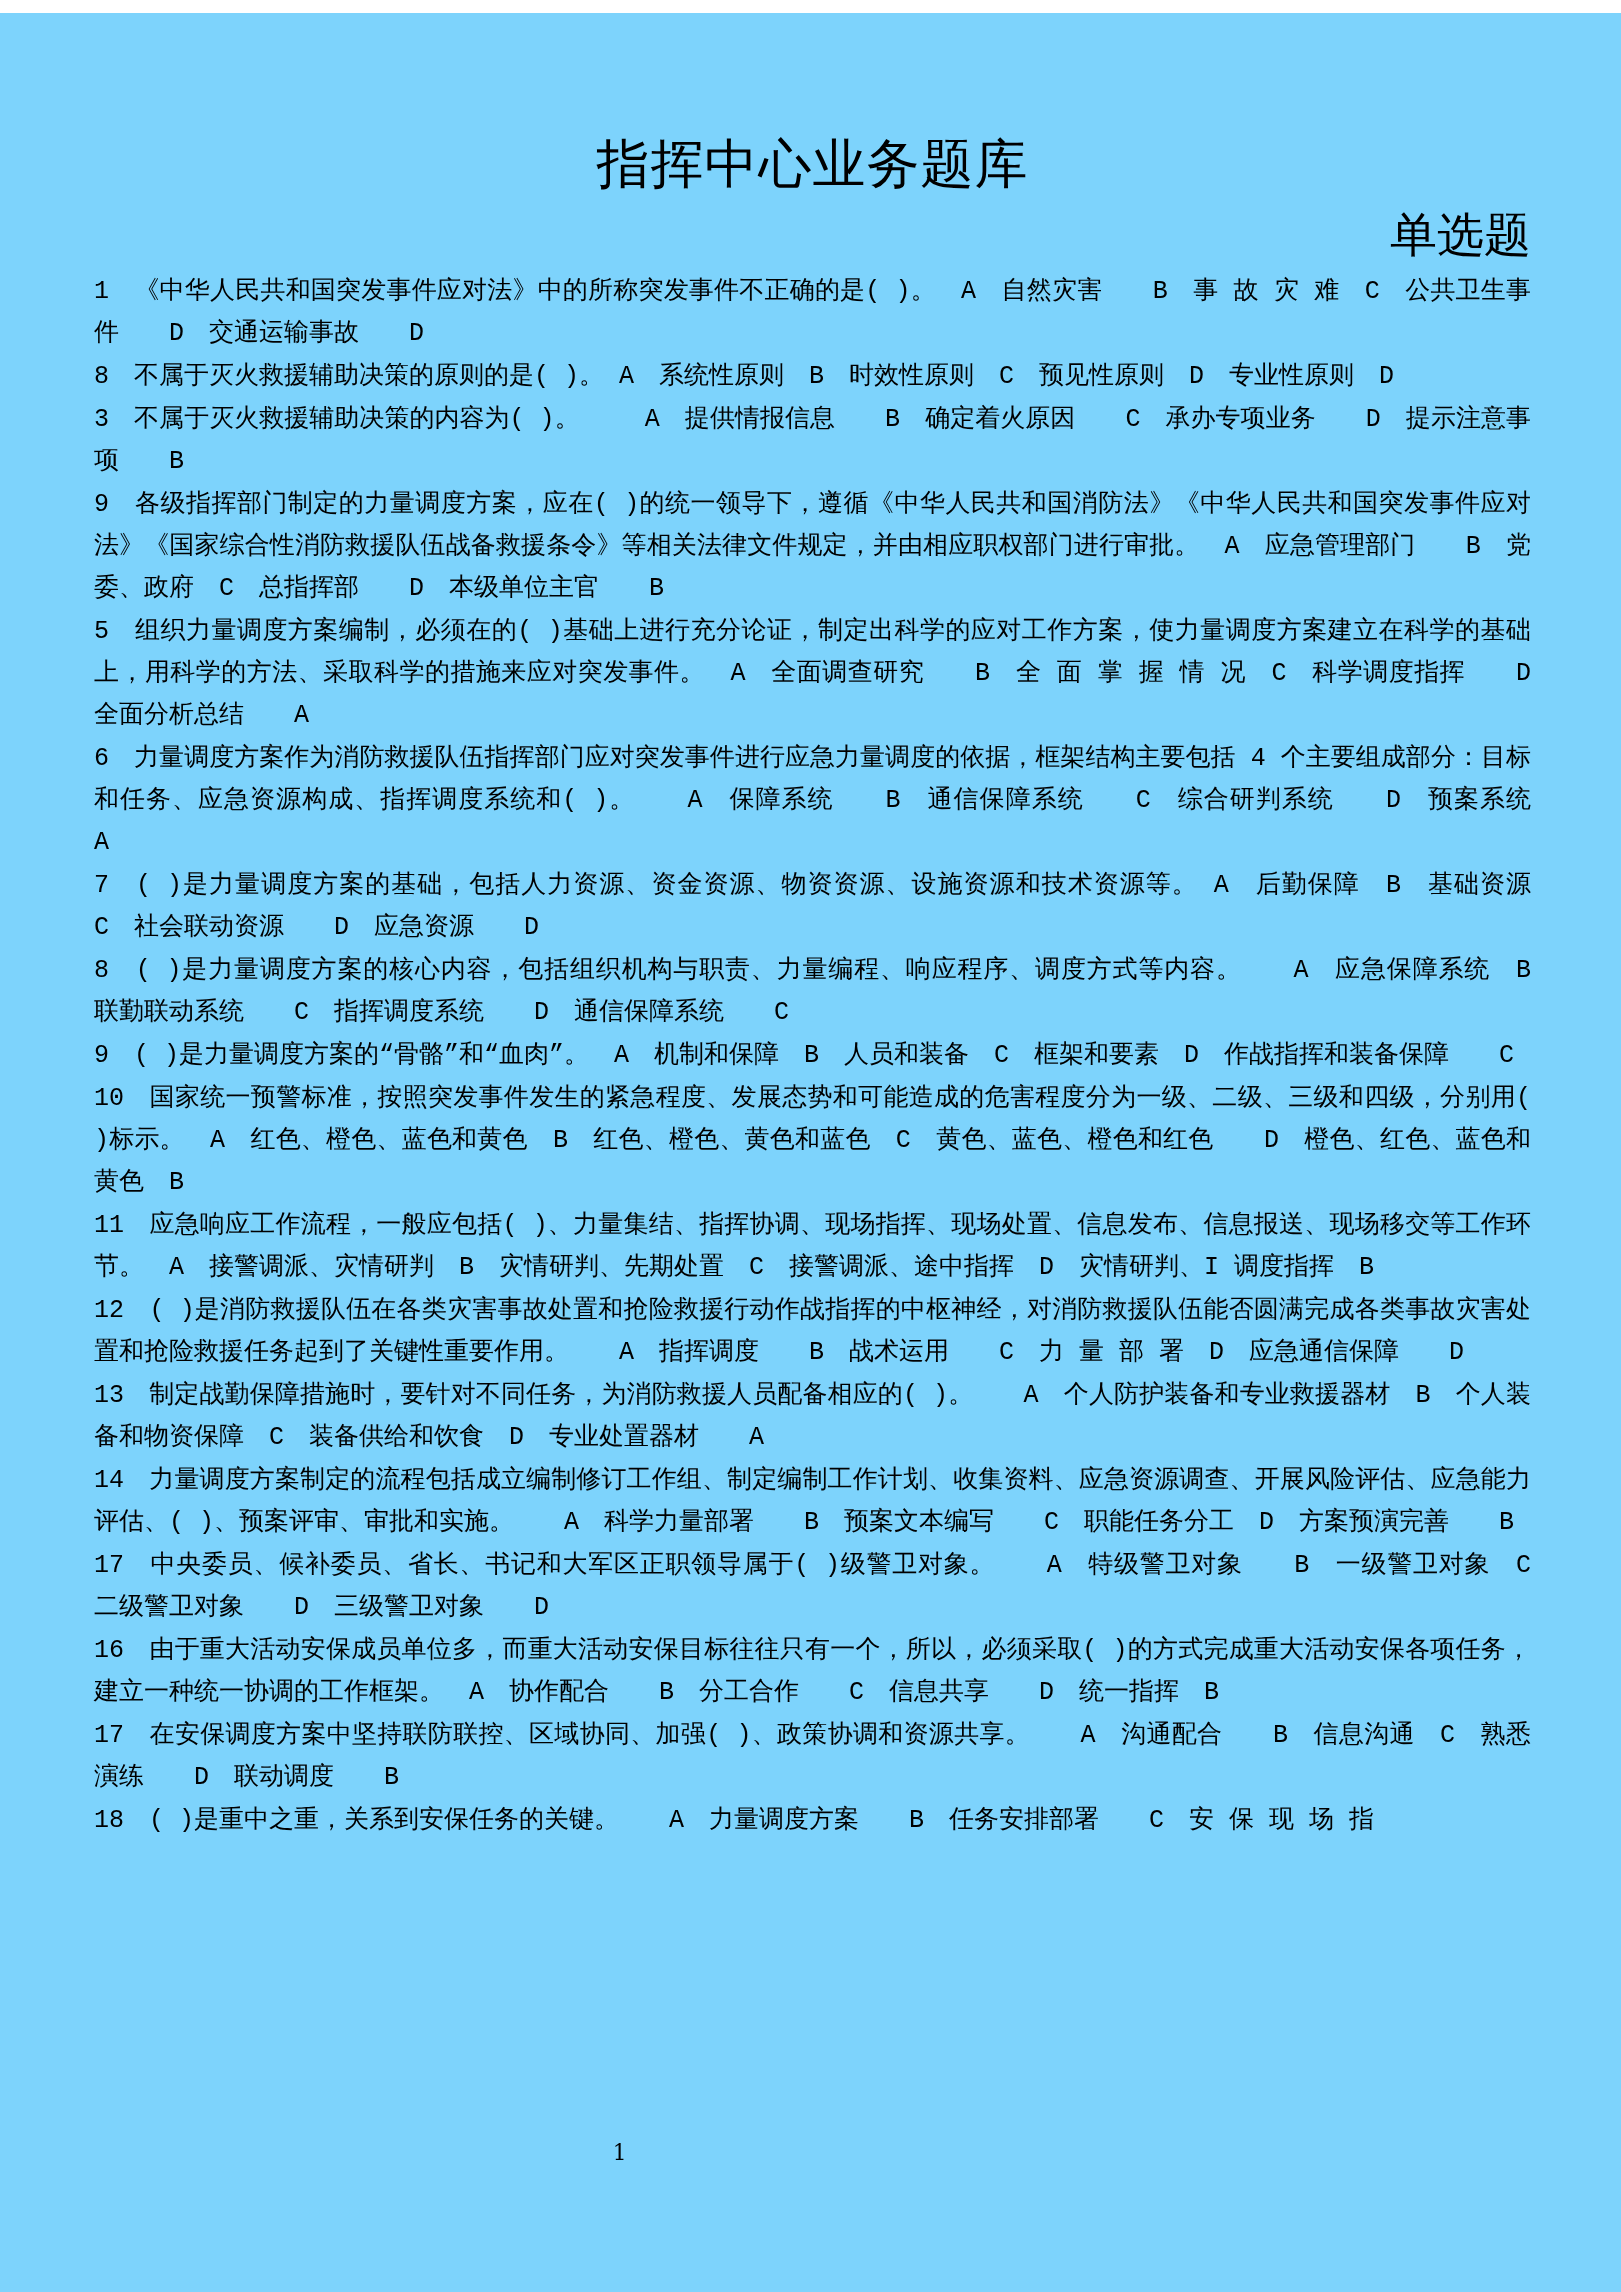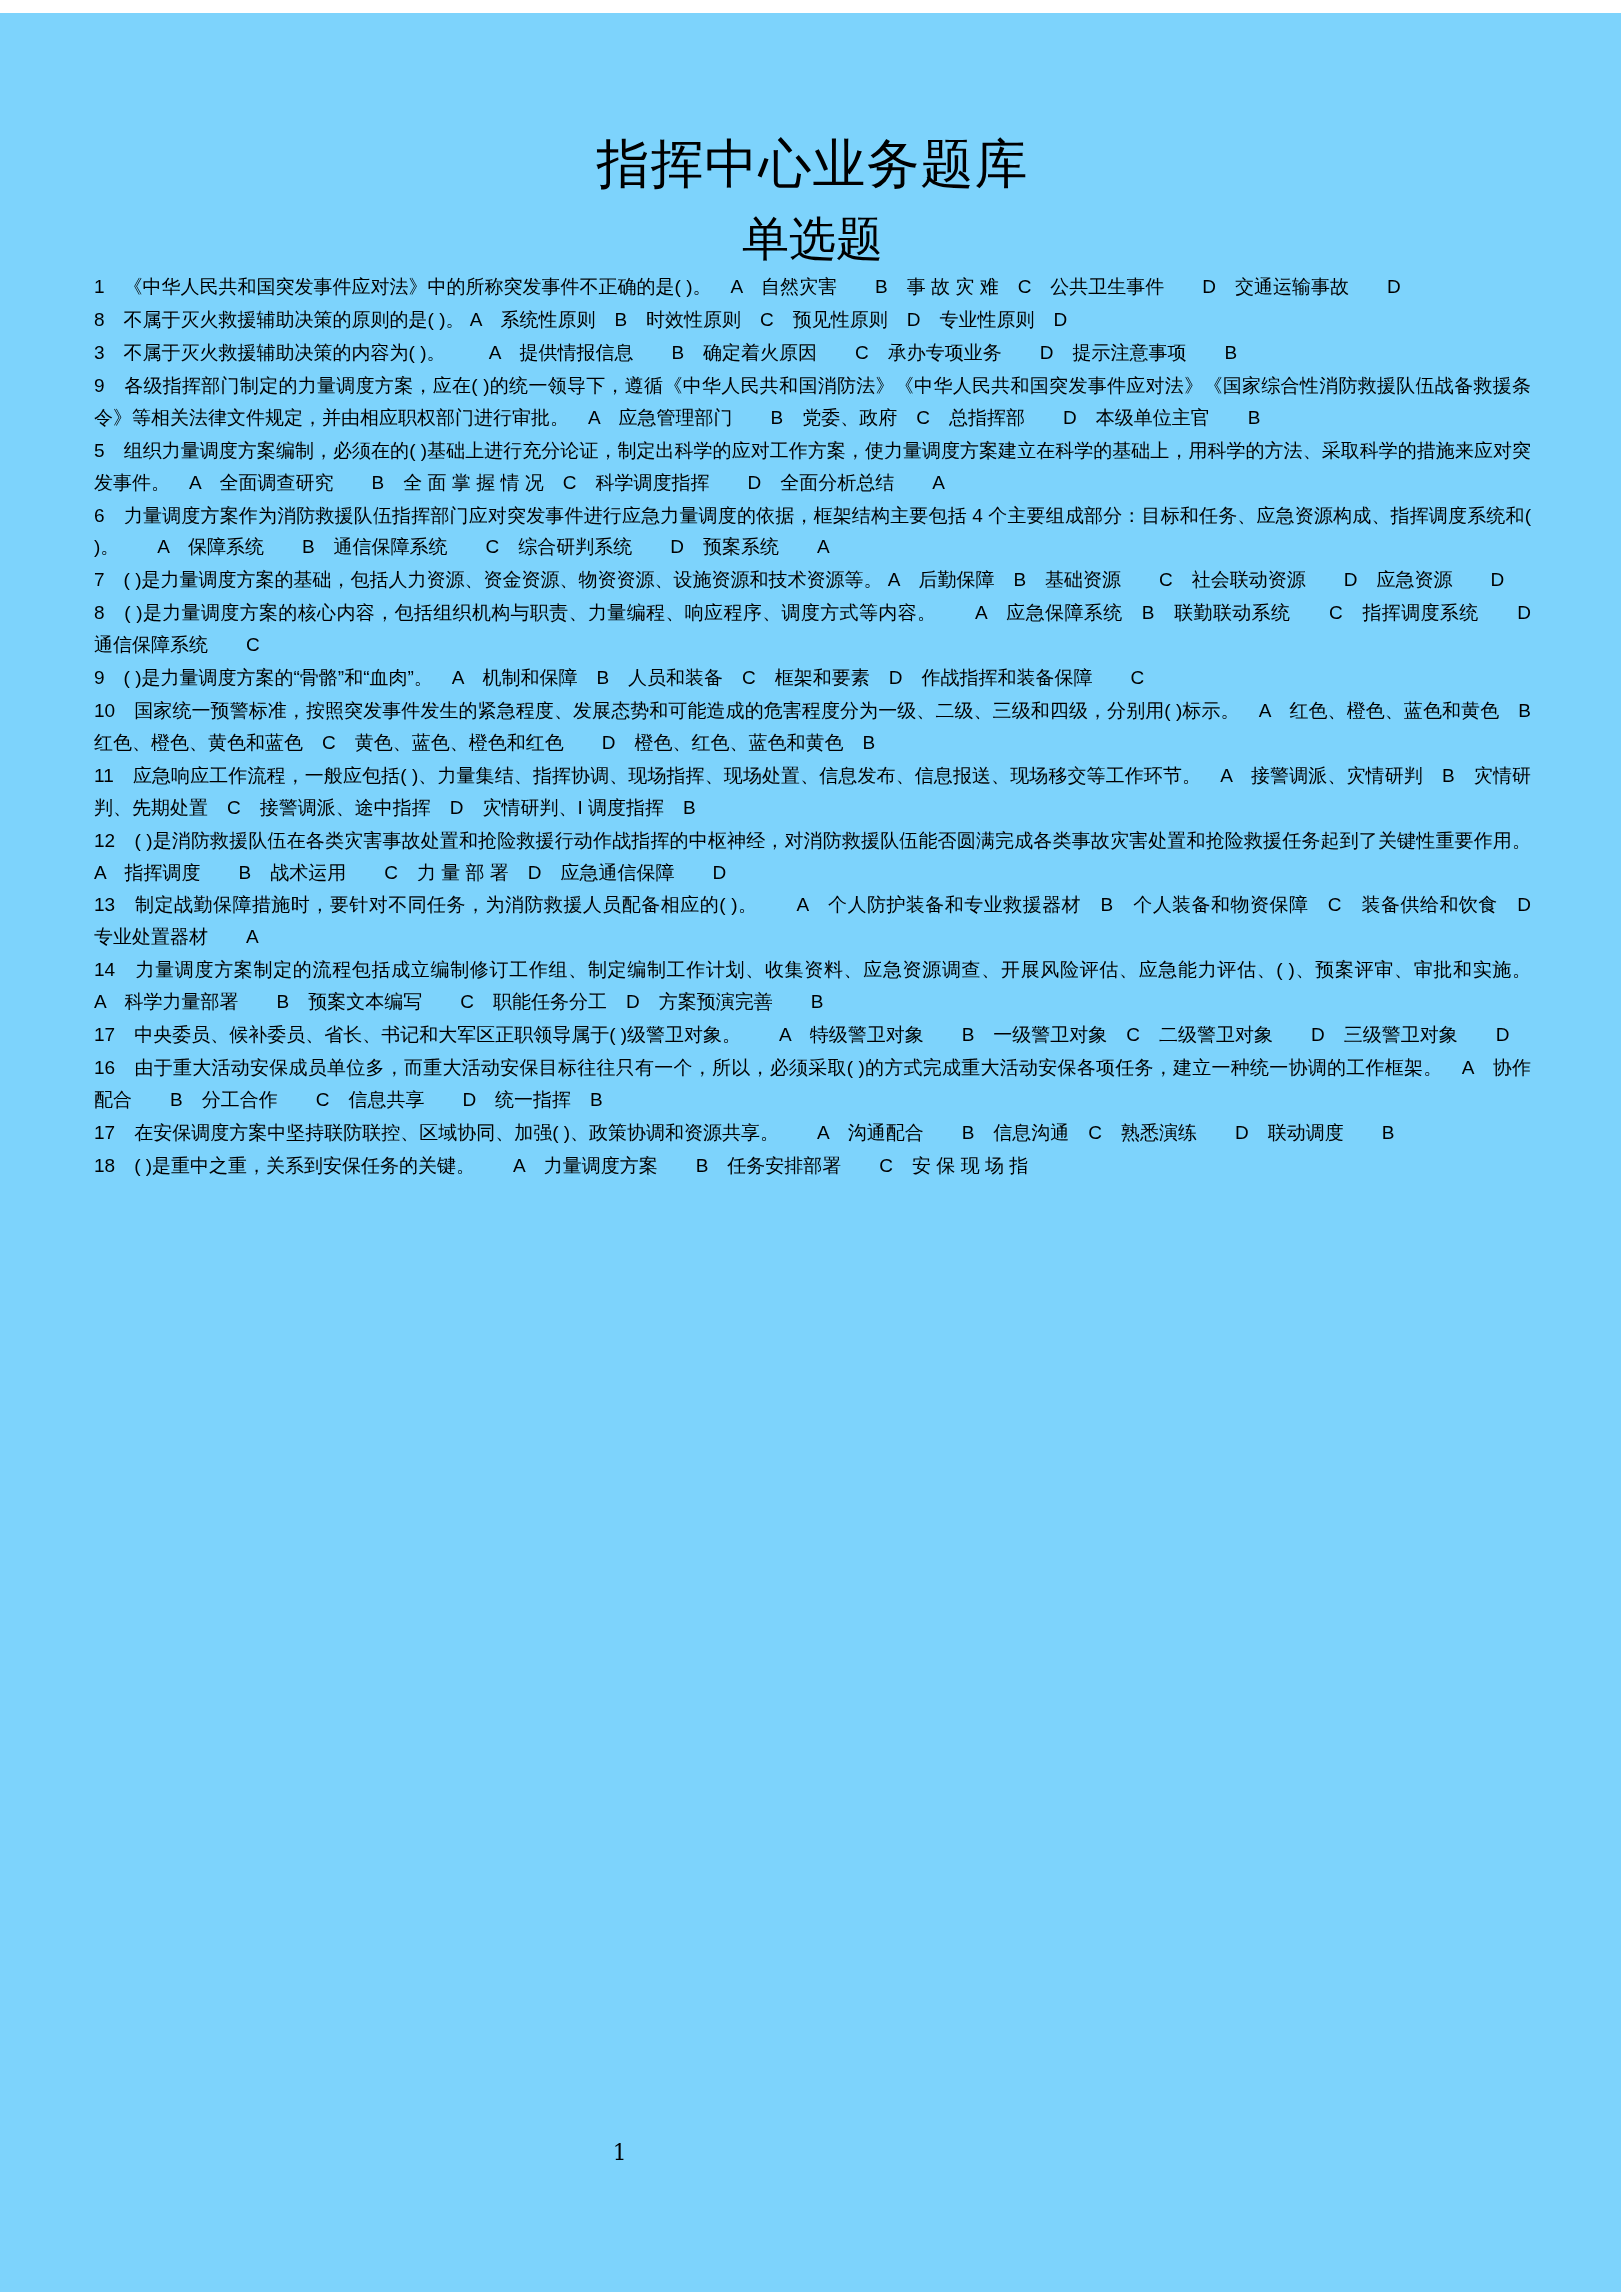--- a/index.html
+++ b/index.html
@@ -37,37 +37,37 @@
     padding-top: 118px;
     letter-spacing: 1px;
     font-family: "DejaVu Serif", "Liberation Serif", serif;
   }
   .section-title {
     font-size: 47px;
     line-height: 1.2;
     margin: 13.7px 0 3.9px 0;
     padding: 0;
     font-weight: normal;
-    text-align: center;
-    font-family: Liberation Serif, serif;
+    text-align: right;
+    font-family: Liberation Mono, monospace;
   }
   .qlist {
     margin: 0;
     padding: 0;
     list-style: none;
   }
   .q {
-    font-size: 19px;
+    font-size: 25px;
     line-height: 1.68;
     margin: 0 0 1px 0;
     padding: 0;
     text-align: justify;
     text-justify: inter-character;
     word-break: break-all;
-    font-family: Liberation Sans, sans-serif;
+    font-family: Liberation Mono, monospace;
   }
   .page-number {
     position: absolute;
     left: 0;
     right: 0;
     top: 2127px;
     text-align: center;
     font-size: 21.6px;
     font-family: "DejaVu Serif", "Liberation Serif", serif;
   }

